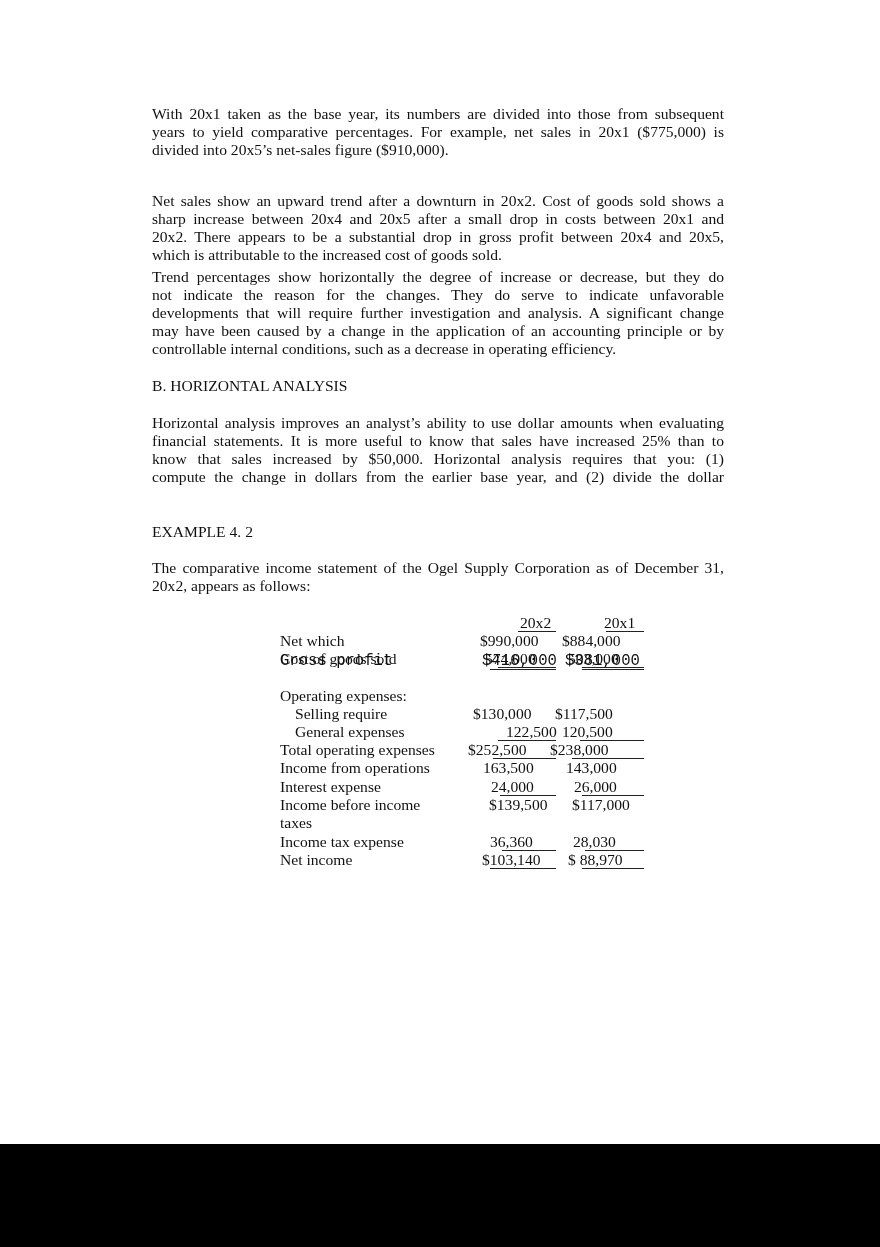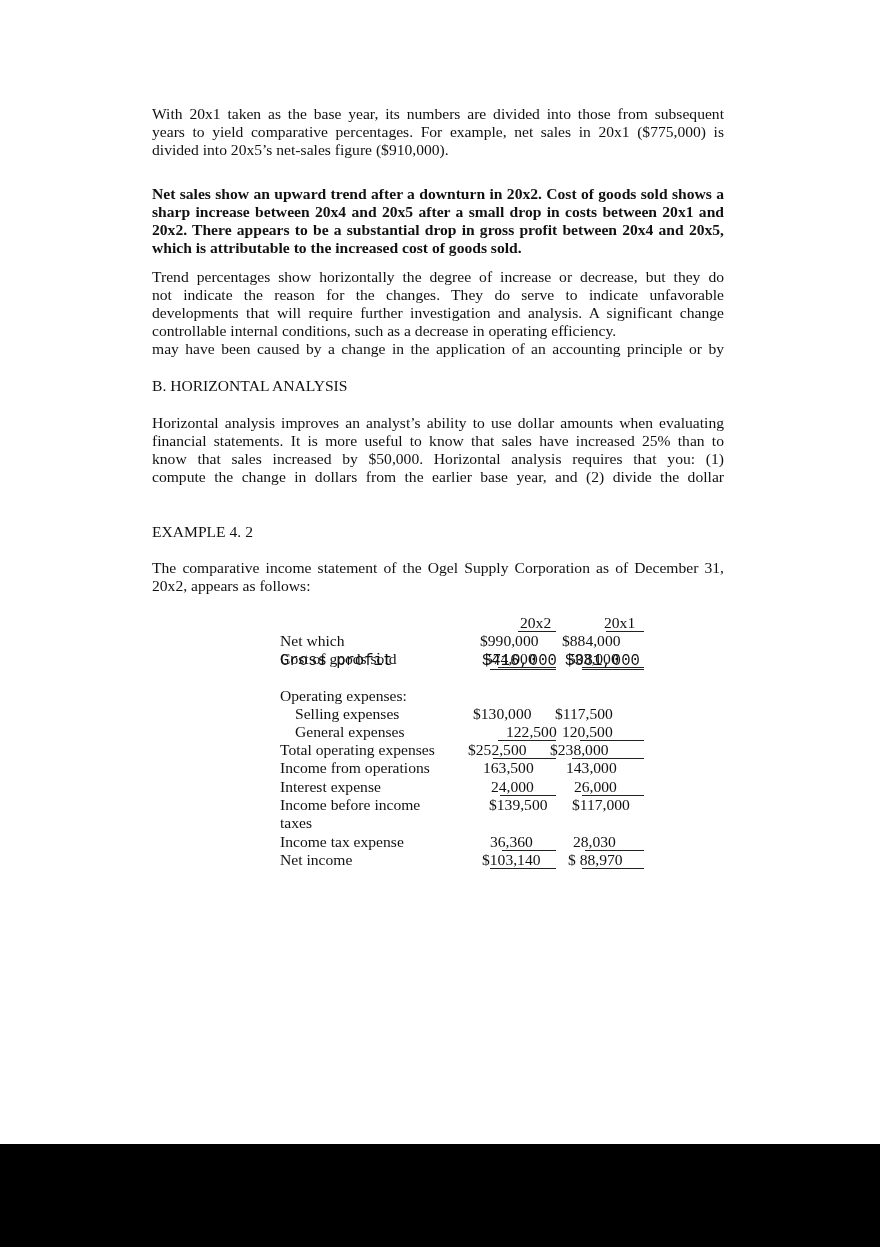--- a/index.html
+++ b/index.html
@@ -27,33 +27,33 @@
 <body>
 
 <div class="page">
 
   <div class="para" style="top:105px;">
     <span class="ln j">With 20x1 taken as the base year, its numbers are divided into those from subsequent</span>
     <span class="ln j">years to yield comparative percentages.  For example, net sales in 20x1 ($775,000) is</span>
     <span class="ln">divided into 20x5’s net-sales figure ($910,000).</span>
   </div>
 
-  <div class="para" style="top:185px;font-weight:bold;">
+  <div class="para" style="top:192px;">
     <span class="ln j">Net sales show an upward trend after a downturn in 20x2.  Cost of goods sold shows a</span>
     <span class="ln j">sharp increase between 20x4 and 20x5 after a small drop in costs between 20x1 and</span>
     <span class="ln j">20x2.  There appears to be a substantial drop in gross profit between 20x4 and 20x5,</span>
     <span class="ln">which is attributable to the increased cost of goods sold.</span>
   </div>
 
   <div class="para" style="top:268px;">
     <span class="ln j">Trend percentages show horizontally the degree of increase or decrease, but they do</span>
     <span class="ln j">not indicate the reason for the changes.  They do serve to indicate unfavorable</span>
     <span class="ln j">developments that will require further investigation and analysis.  A significant change</span>
+    <span class="ln j">may have been caused by a change in the application of an accounting principle or by</span>
     <span class="ln">controllable internal conditions, such as a decrease in operating efficiency.</span>
-    <span class="ln j">may have been caused by a change in the application of an accounting principle or by</span>
   </div>
 
   <div class="heading" style="top:377px;">B. HORIZONTAL ANALYSIS</div>
 
   <div class="para" style="top:414px;">
     <span class="ln j">Horizontal analysis improves an analyst’s ability to use dollar amounts when evaluating</span>
     <span class="ln j">financial statements.  It is more useful to know that sales have increased 25% than to</span>
     <span class="ln j">know that sales increased by $50,000.  Horizontal analysis requires that you: (1)</span>
     <span class="ln j">compute the change in dollars from the earlier base year, and (2) divide the dollar</span>
   </div>
@@ -94,21 +94,21 @@
       <span class="c2" style="left:285px;">$381,000</span>
       <div class="ul" style="left:210px; top:17px; width:66px;"></div>
       <div class="ul" style="left:302px; top:17px; width:62px;"></div>
     </div>
 
     <div class="row" style="top:73px;">
       <span class="lbl">Operating expenses:</span>
     </div>
 
     <div class="row" style="top:91px;">
-      <span class="lbl indent">Selling expenses</span>
+      <span class="lbl indent">Selling require</span>
       <span class="c1" style="left:193px;">$130,000</span>
       <span class="c2" style="left:275px;">$117,500</span>
     </div>
 
     <div class="row" style="top:109px;">
       <span class="lbl indent">General expenses</span>
       <span class="c1" style="left:226px;text-align:right;">122,500</span>
       <span class="c2" style="left:282px;">120,500</span>
       <div class="ul" style="left:218px; top:17px; width:58px;"></div>
       <div class="ul" style="left:300px; top:17px; width:64px;"></div>

